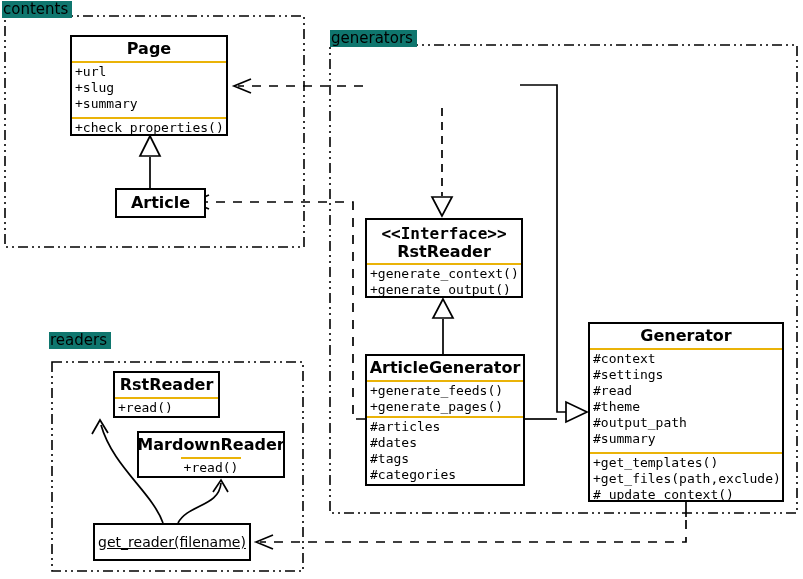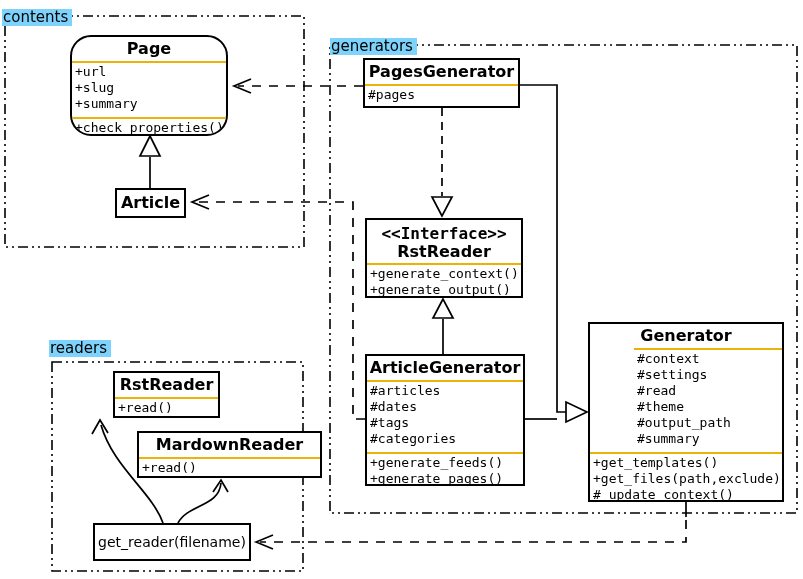--- a/index.html
+++ b/index.html
@@ -5,22 +5,22 @@
   html,body{margin:0;padding:0;background:#ffffff;}
   #stage{position:relative;width:803px;height:579px;background:#ffffff;overflow:hidden;
          font-family:"DejaVu Sans",sans-serif;color:#000;}
   svg.layer{position:absolute;left:0;top:0;z-index:1;}
   .pkg{fill:none;stroke:#000;stroke-width:1.6;stroke-dasharray:10 4 2 4 2 4;}
   .solid{fill:none;stroke:#000;stroke-width:1.7;}
   .dash{fill:none;stroke:#000;stroke-width:1.7;stroke-dasharray:9 8;}
   .dash2{fill:none;stroke:#000;stroke-width:1.7;stroke-dasharray:8 6;}
   .tri{fill:#ffffff;stroke:#000;stroke-width:1.7;}
   .vee{fill:none;stroke:#000;stroke-width:1.7;}
-  .pkg-label{position:absolute;z-index:3;background:#7dd3fc;font-size:15px;line-height:17px;
-             padding:0 4px 0 1px;margin-top:8px;}
+  .pkg-label{position:absolute;z-index:3;background:#0f766e;font-size:15px;line-height:17px;
+             padding:0 4px 0 1px;}
   .cls{position:absolute;z-index:2;background:#ffffff;border:2px solid #000;
        box-sizing:border-box;display:flex;flex-direction:column;overflow:hidden;}
   .cls-title{flex:none;font-weight:bold;font-size:16px;line-height:24px;text-align:center;
              padding:0 2px;white-space:nowrap;}
   .stereo{flex:none;font-family:"DejaVu Sans Mono",monospace;font-weight:bold;font-size:16px;
           line-height:15px;text-align:center;padding-top:6px;}
   .sec{flex:none;border-top:2px solid #eab308;font-family:"DejaVu Sans Mono",monospace;
        font-size:13px;line-height:16px;padding:1px 3px;white-space:nowrap;}
   .plain{justify-content:center;align-items:center;font-size:14px;line-height:16px;
          display:flex;text-align:center;}
@@ -81,69 +81,63 @@
     <g>
       <path class="solid" d="M 178 523 C 188 504 219 507 221 483"></path>
       <path class="vee" d="M 213 492 L 221 480 L 228 492"></path>
     </g>
   </svg>
 
   <div class="pkg-label" style="left:2px;top:1px;">contents</div>
   <div class="pkg-label" style="left:330px;top:30px;">generators</div>
   <div class="pkg-label" style="left:49px;top:332px;">readers</div>
 
-  <div class="cls" style="left:70px;top:35px;width:158px;height:101px;border-radius:21px;">
+  <div class="cls" style="left:70px;top:35px;width:158px;height:101px;">
     <div class="cls-title">Page</div>
     <div class="sec" style="height:52px;">
       <div>+url</div>
       <div>+slug</div>
       <div>+summary</div>
     </div>
     <div class="sec">
       <div>+check_properties()</div>
     </div>
   </div>
 
-  <div class="cls" style="left:115px;top:188px;width:71px;height:30px;">
+  <div class="cls" style="left:115px;top:188px;width:91px;height:30px;">
     <div class="cls-title" style="line-height:26px;">Article</div>
   </div>
 
-  <div class="cls" style="left:363px;top:58px;width:157px;height:50px;">
-    <div class="cls-title">PagesGenerator</div>
-    <div class="sec">
-      <div>#pages</div>
-    </div>
-  </div>
 
   <div class="cls" style="left:365px;top:218px;width:158px;height:80px;">
     <div class="stereo">&lt;&lt;Interface&gt;&gt;</div>
     <div class="cls-title" style="line-height:22px;">RstReader</div>
     <div class="sec">
       <div>+generate_context()</div>
       <div>+generate_output()</div>
     </div>
   </div>
 
   <div class="cls" style="left:365px;top:354px;width:160px;height:132px;">
     <div class="cls-title">ArticleGenerator</div>
+    <div class="sec">
+      <div>+generate_feeds()</div>
+      <div>+generate_pages()</div>
+    </div>
     <div class="sec" style="height:68px;">
       <div>#articles</div>
       <div>#dates</div>
       <div>#tags</div>
       <div>#categories</div>
     </div>
-    <div class="sec">
-      <div>+generate_feeds()</div>
-      <div>+generate_pages()</div>
-    </div>
   </div>
 
   <div class="cls" style="left:588px;top:322px;width:196px;height:180px;">
     <div class="cls-title">Generator</div>
-    <div class="sec" style="height:100px;margin-left:44px;">
+    <div class="sec" style="height:100px;">
       <div>#context</div>
       <div>#settings</div>
       <div>#read</div>
       <div>#theme</div>
       <div>#output_path</div>
       <div>#summary</div>
     </div>
     <div class="sec">
       <div>+get_templates()</div>
       <div>+get_files(path,exclude)</div>
@@ -151,22 +145,22 @@
     </div>
   </div>
 
   <div class="cls" style="left:73px;top:371px;width:107px;height:47px;margin-left:40px;">
     <div class="cls-title">RstReader</div>
     <div class="sec">
       <div>+read()</div>
     </div>
   </div>
 
-  <div class="cls" style="left:137px;top:431px;width:185px;height:47px;">
+  <div class="cls" style="left:137px;top:431px;width:148px;height:47px;align-items:center;">
     <div class="cls-title">MardownReader</div>
     <div class="sec">
       <div>+read()</div>
     </div>
   </div>
 
-  <div class="cls plain" style="left:93px;top:523px;width:158px;height:38px;">get_reader(filename)</div>
+  <div class="cls plain" style="left:93px;top:523px;width:158px;height:38px;text-decoration:underline;">get_reader(filename)</div>
 
 </div>
 
 </body></html>

